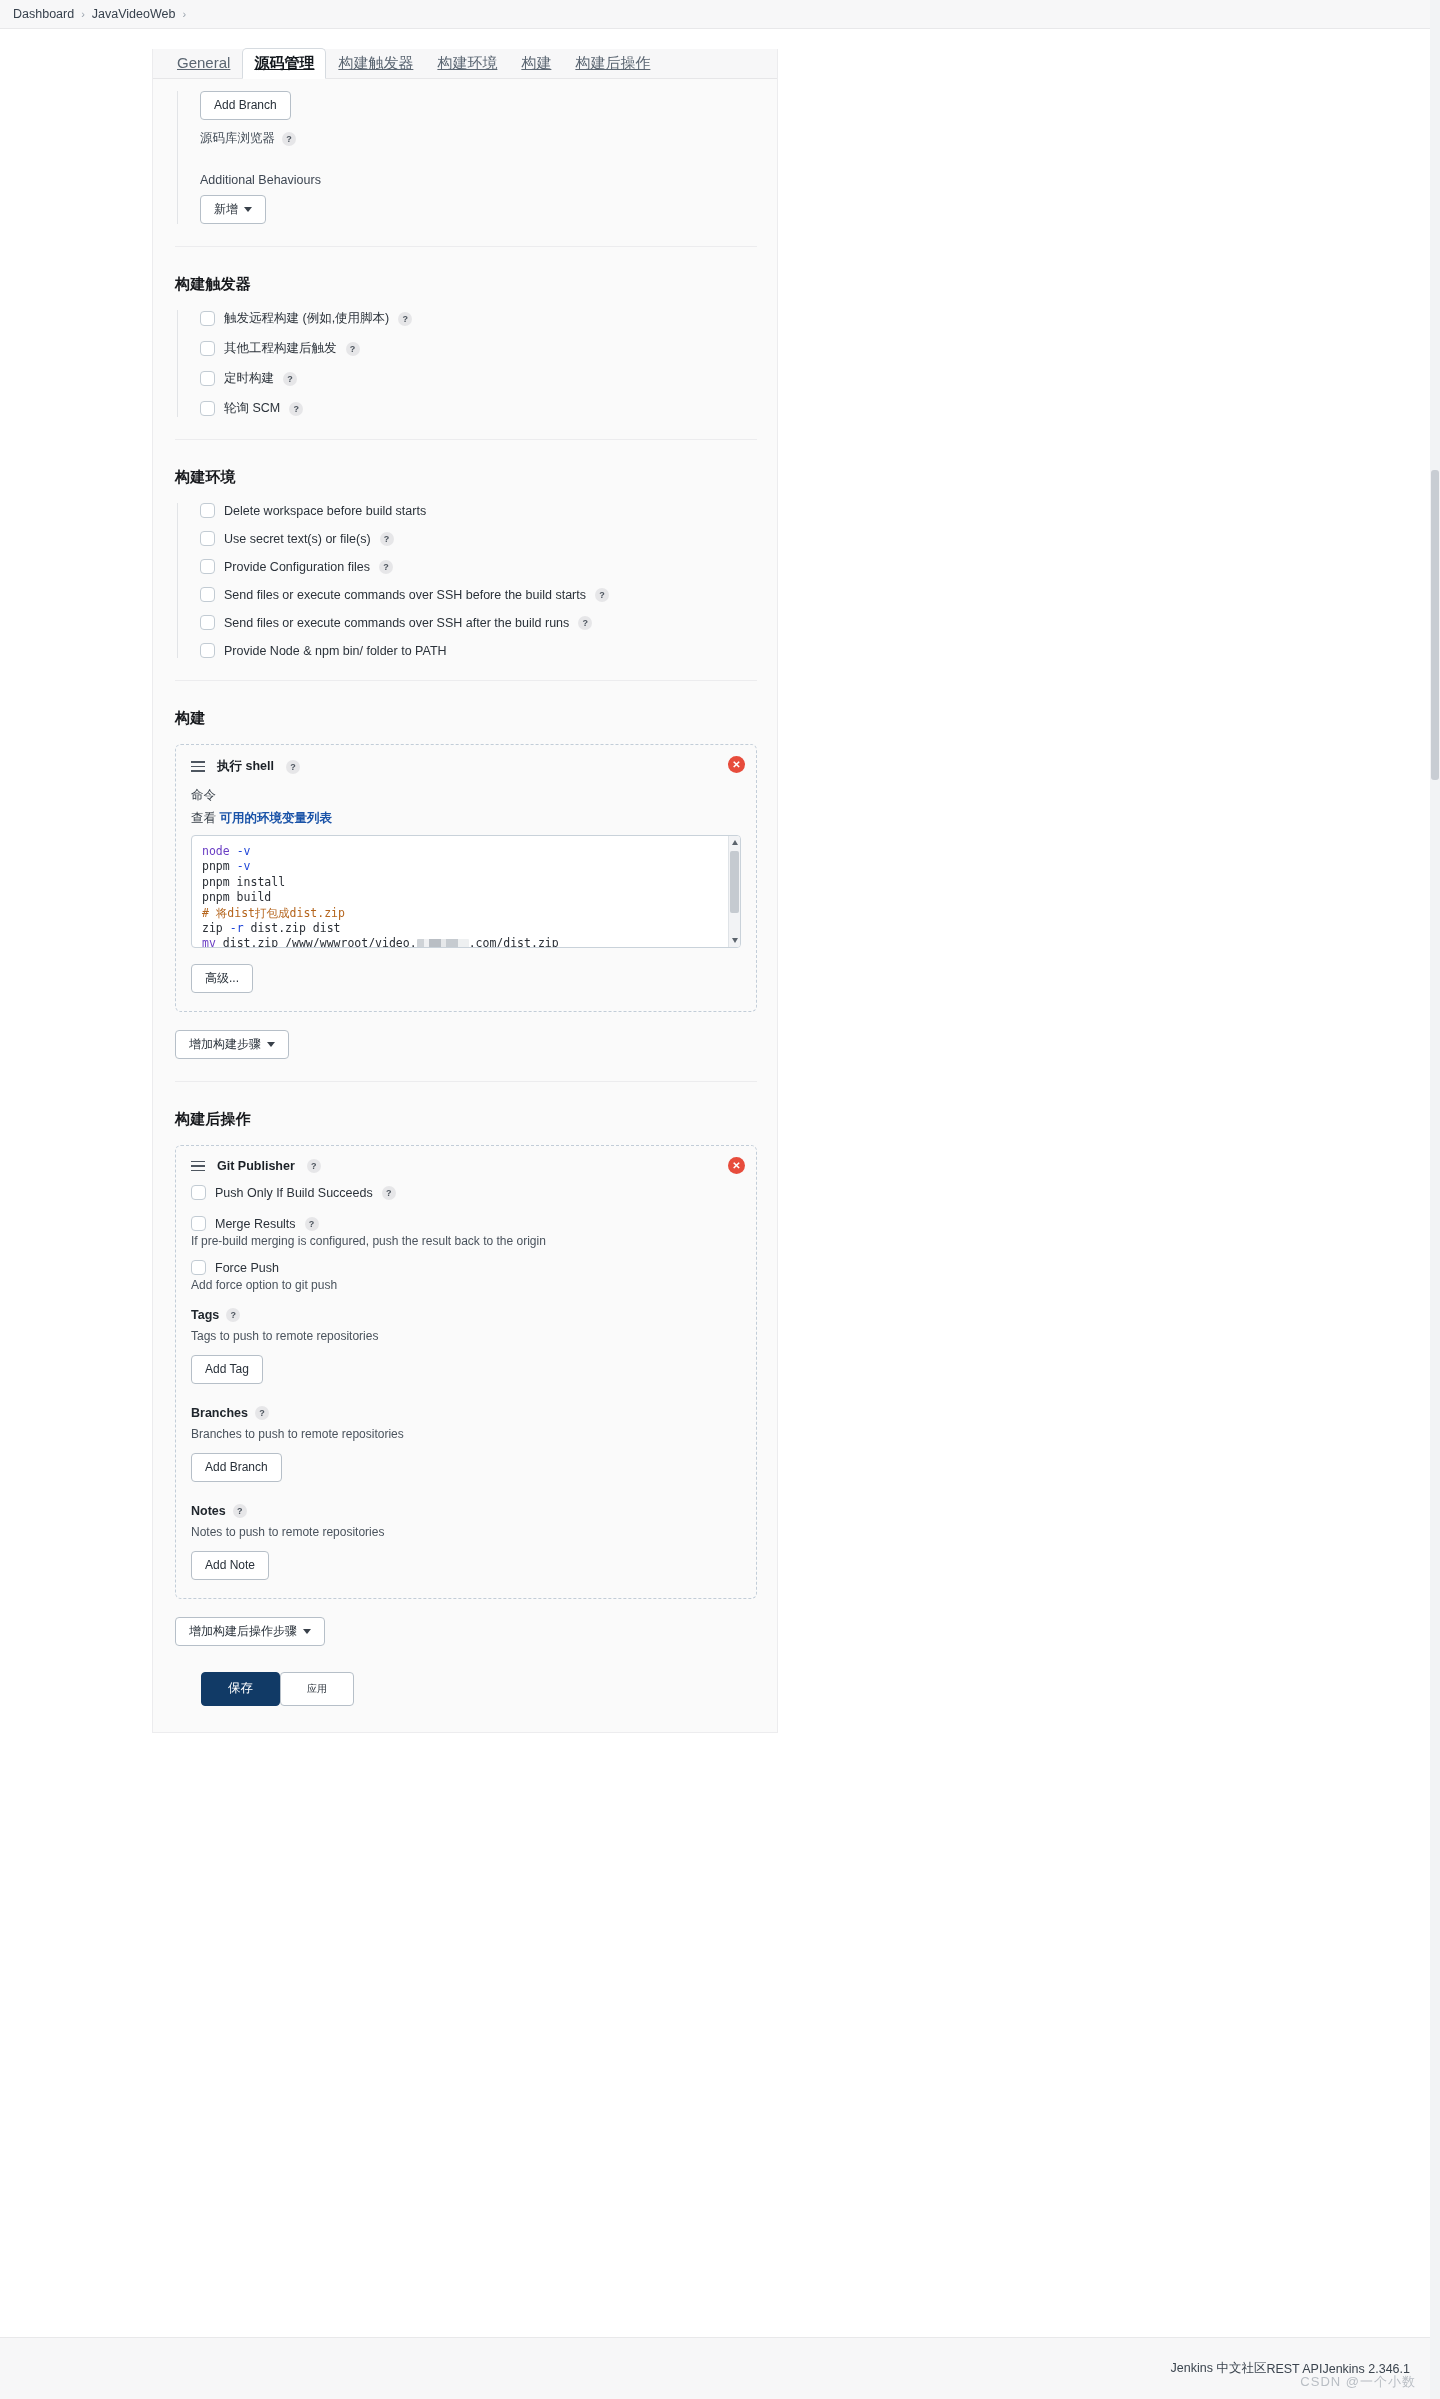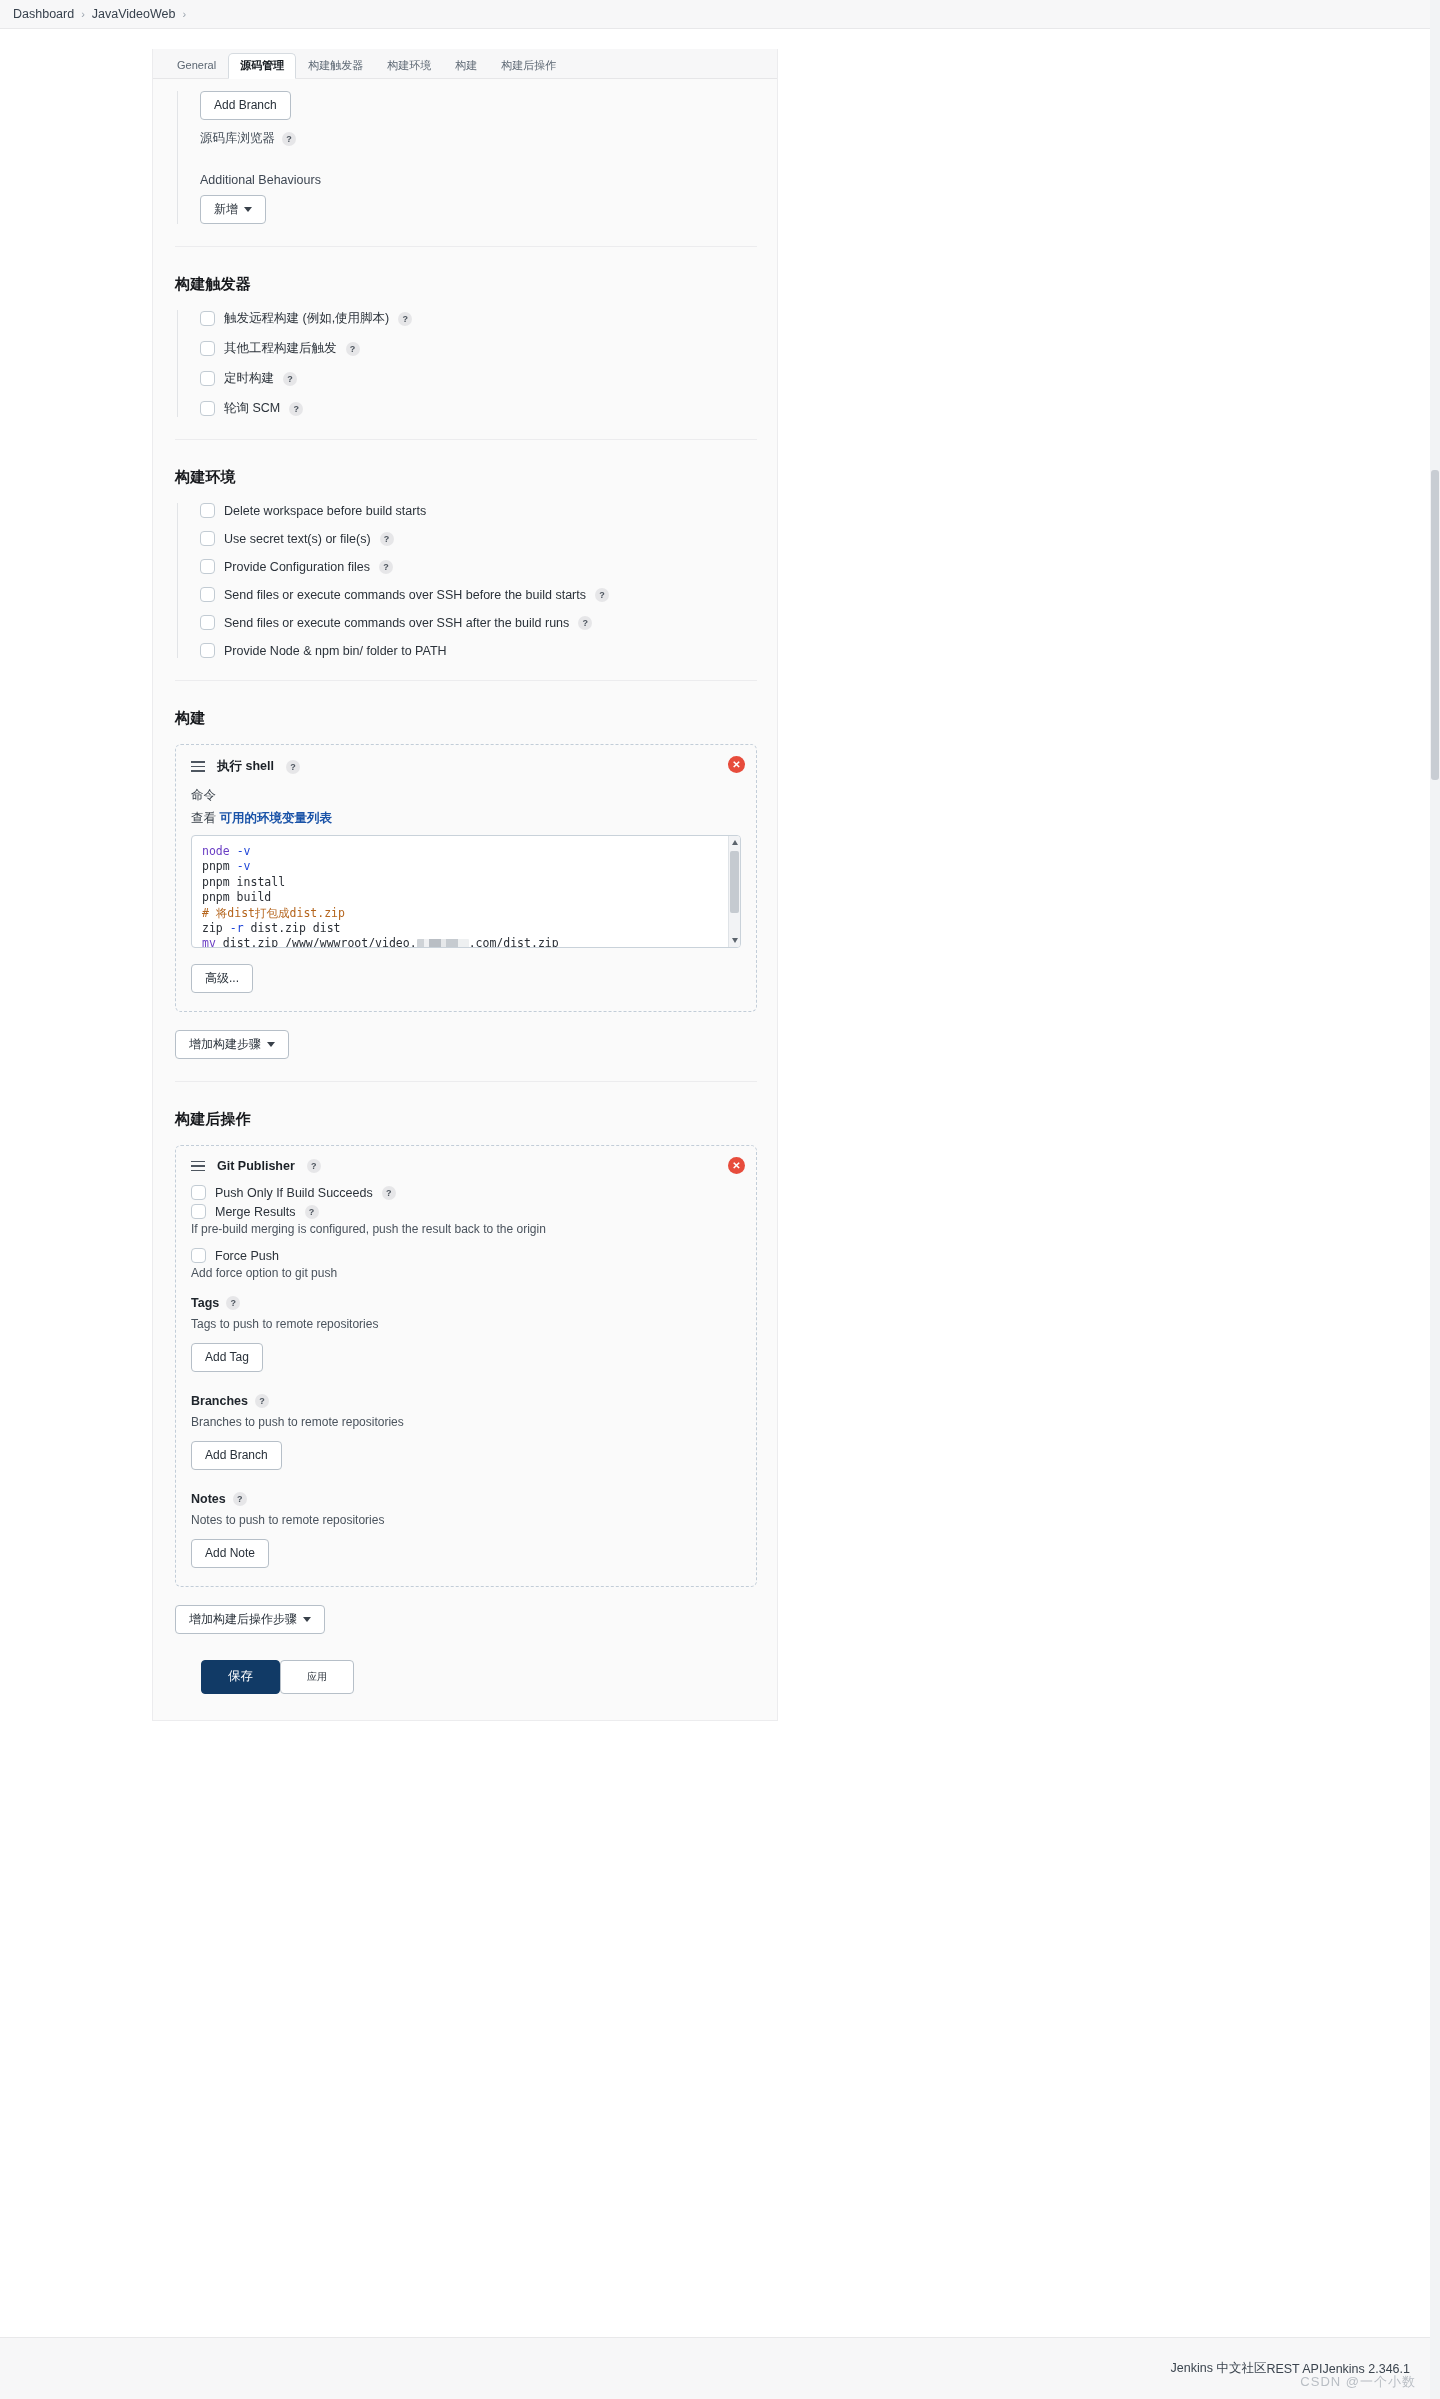--- a/index.html
+++ b/index.html
@@ -53,28 +53,29 @@
   .tabbar{
     display:flex;
     align-items:flex-end;
     height:30px;
     padding-left:12px;
     gap:0px;
     background:#f7f7f8;
     border-bottom:1px solid #e6e6e8;
   }
   .tab{
-    font-size:11px;
+    font-size:15px;
     color:#5b6672;
     padding:5px 11px 6px 11px;
     white-space:nowrap;
     cursor:pointer;
     border:1px solid transparent;
     border-bottom:none;
     line-height:1.2;
+    text-decoration:underline;
   }
   .tab.active{
     color:#13181d;
     font-weight:bold;
     background:#fff;
     border:1px solid #d6dbe0;
     border-bottom:1px solid #fff;
     border-radius:5px 5px 0 0;
     margin-bottom:-1px;
   }
@@ -494,21 +495,21 @@
         <div class="step-head">
           <span class="drag-icon">
               <i></i>
               <i></i>
               <i></i>
             </span>
           <span class="step-title">Git Publisher</span>
           <span class="help-badge">?</span>
         </div>
 
-        <div class="cb-row" style="margin-bottom:4px;">
+        <div class="cb-row" style="margin-bottom:16px;">
           <span class="cbox"></span>
           <span class="cb-text">Push Only If Build Succeeds</span>
           <span class="help-badge">?</span>
         </div>
 
         <div class="cb-row" style="margin-bottom:3px;">
           <span class="cbox"></span>
           <span class="cb-text">Merge Results</span>
           <span class="help-badge">?</span>
         </div>

